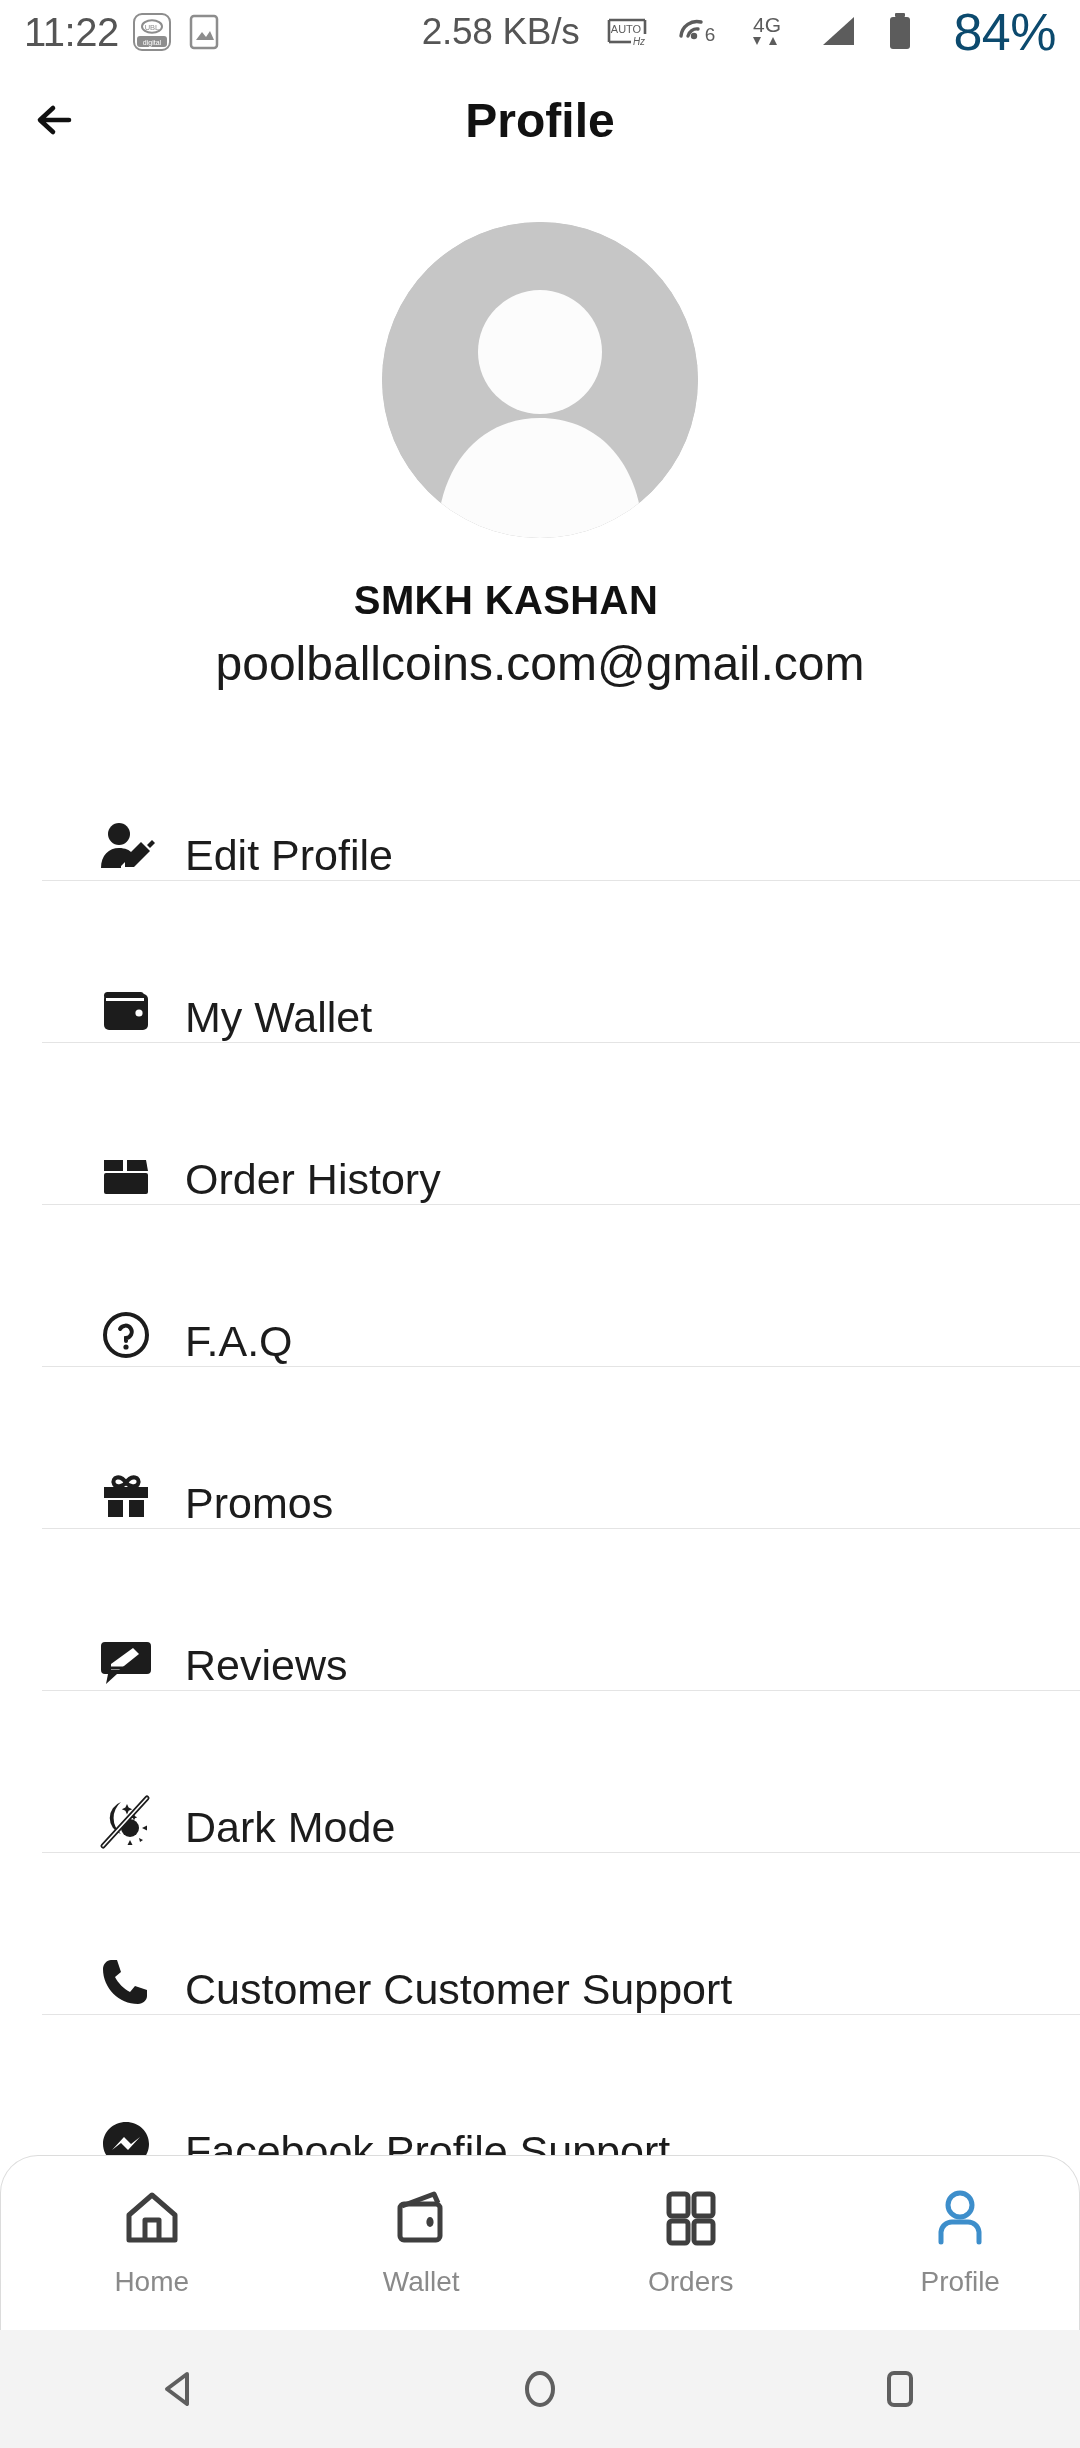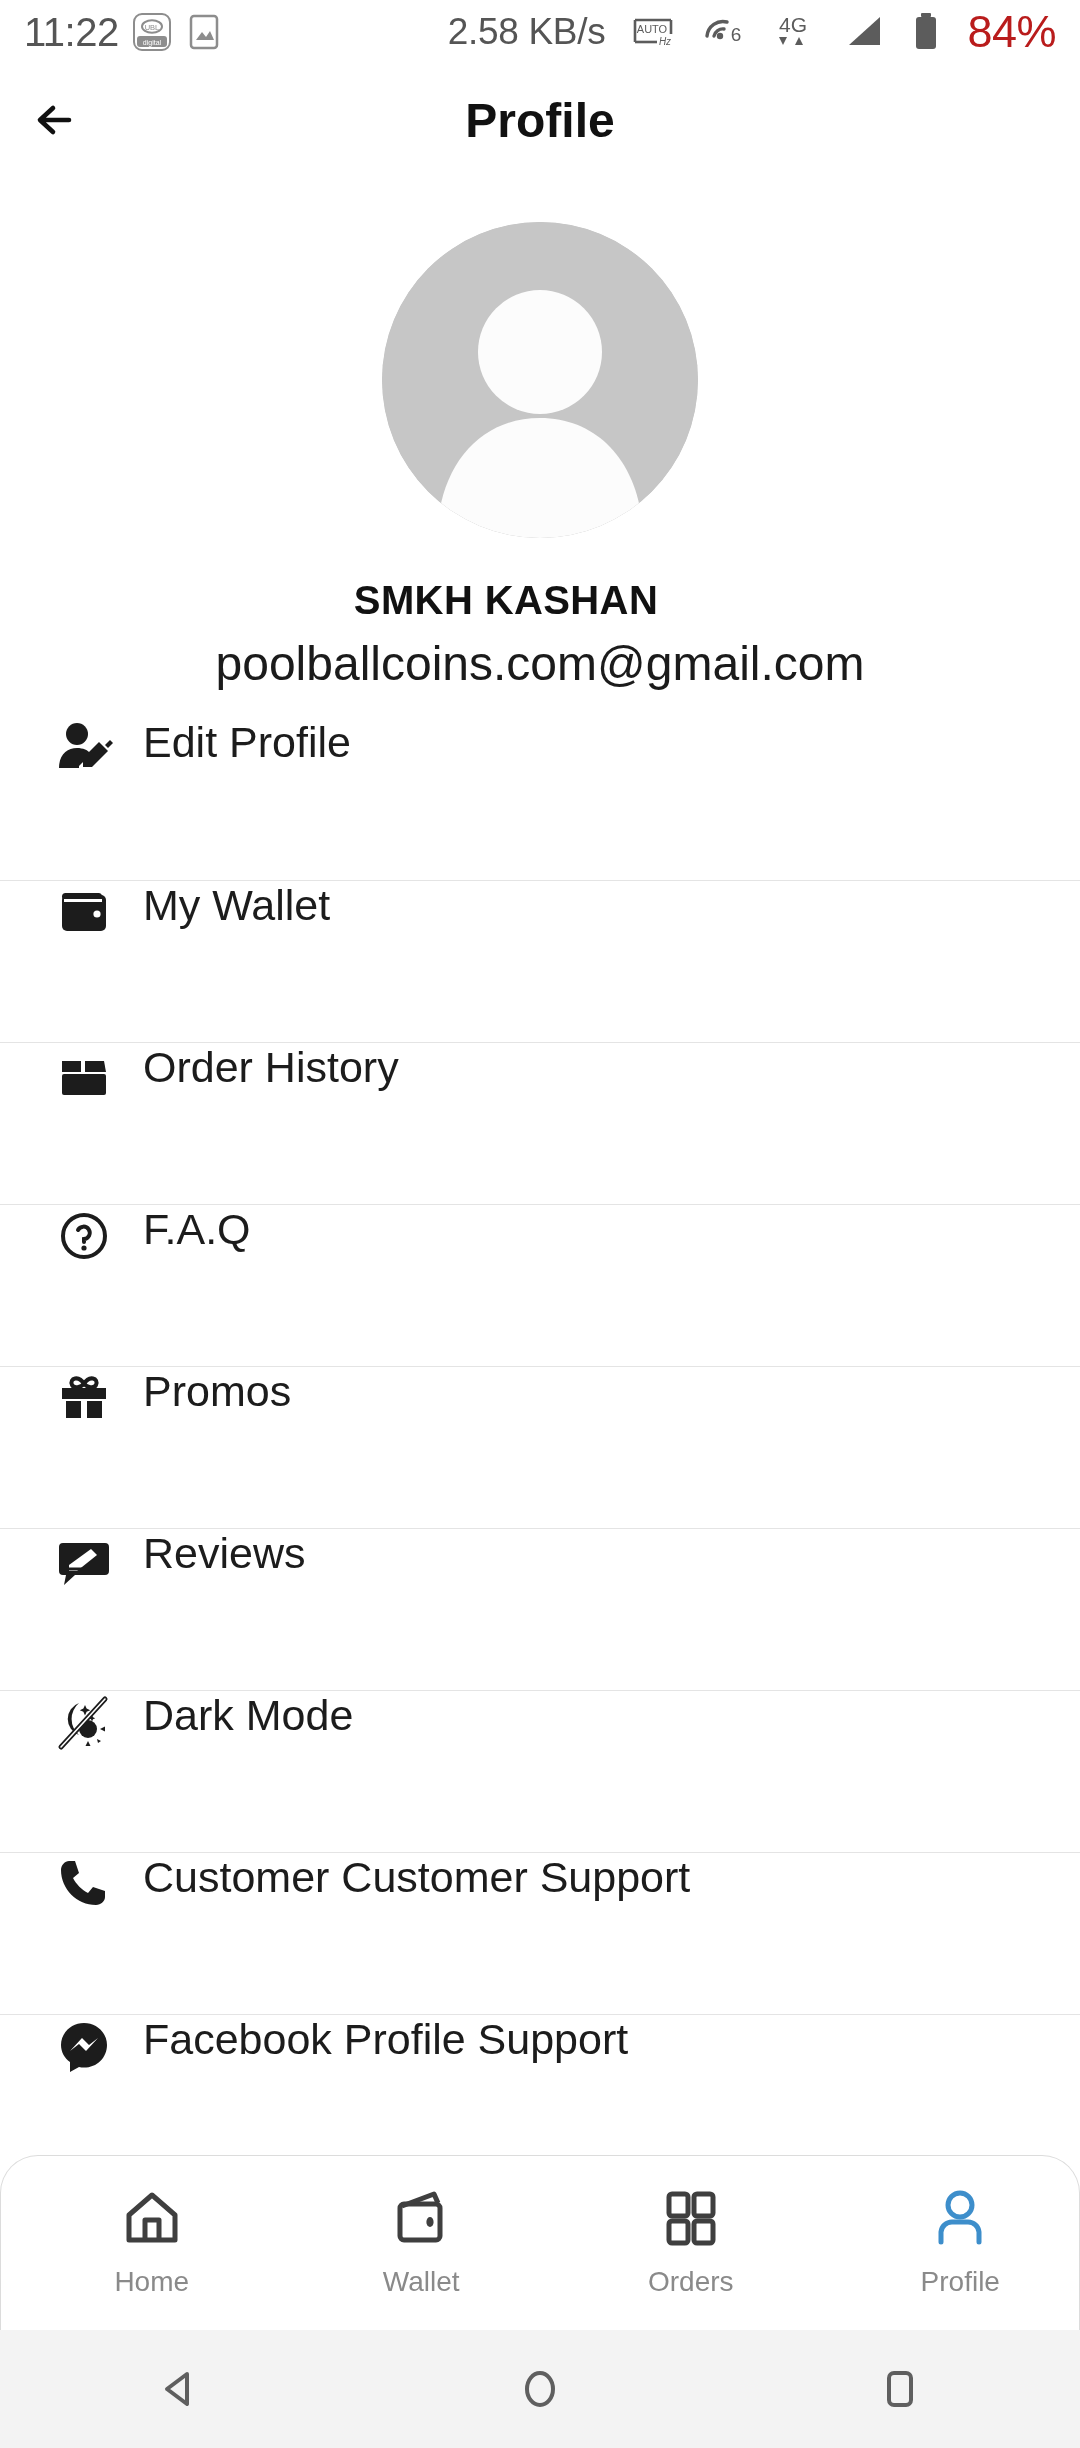--- a/index.html
+++ b/index.html
@@ -15,21 +15,21 @@
   .statusbar{
     position:absolute; top:0; left:0; width:1080px; height:64px;
     display:flex; align-items:center; padding:8px 24px;
     color:#5c5c5c;
   }
   .sb-left{ display:flex; align-items:center; gap:14px; }
   .sb-time{ font-size:40px; letter-spacing:-0.5px; color:#555; }
   .sb-appicon{ width:38px; height:38px; display:block; }
   .sb-right{ margin-left:auto; display:flex; align-items:center; gap:26px; }
   .sb-net{ font-size:37px; color:#555; letter-spacing:-0.3px; }
-  .sb-batt-txt{ font-size:45px; color:#b91c1c; letter-spacing:-0.5px; }
+  .sb-batt-txt{ font-size:52px; color:#0c4a6e; letter-spacing:-0.5px;margin-left:12px; }
 
   
   .header{
     position:absolute; top:64px; left:0; width:1080px; height:112px;
     display:flex; align-items:center;
   }
   .back-btn{ width:112px; height:112px; display:flex; align-items:center; justify-content:center; }
   .page-title{
     position:absolute; left:0; right:0; text-align:center;
     font-size:48px; font-weight:bold; color:#111;
@@ -43,22 +43,22 @@
     font-size:40px; font-weight:bold; color:#111; letter-spacing:0.4px;
   }
   .user-email{
     position:absolute; top:636px; left:0; width:1080px; text-align:center;
     font-size:48px; color:#1b1b1b;
   }
 
   
   .menu{ position:absolute; top:718px; left:0; width:1080px; }
   .menu-row{
-    position:relative; height:162px; display:flex; align-items:flex-start;
-    padding-left:55px; background:#fff;
+    position:relative; height:162px; display:flex; align-items:flex-end;
+    padding-left:55px; background:#fff;margin-left:42px;
   }
   .menu-row + .menu-row{ border-top:1px solid #e4e4e4; }
   .menu-icon{ width:74px; display:flex; align-items:center; justify-content:flex-start; flex:0 0 auto; }
   .menu-label{ font-size:43px; color:#1c1c1c; margin-left:14px; white-space:nowrap; }
 
   
   .bottomnav{
     position:absolute; left:0; top:2155px; width:1080px; height:175px;
     background:#fff;
     border:1px solid #dcdcdc; border-bottom:none;

